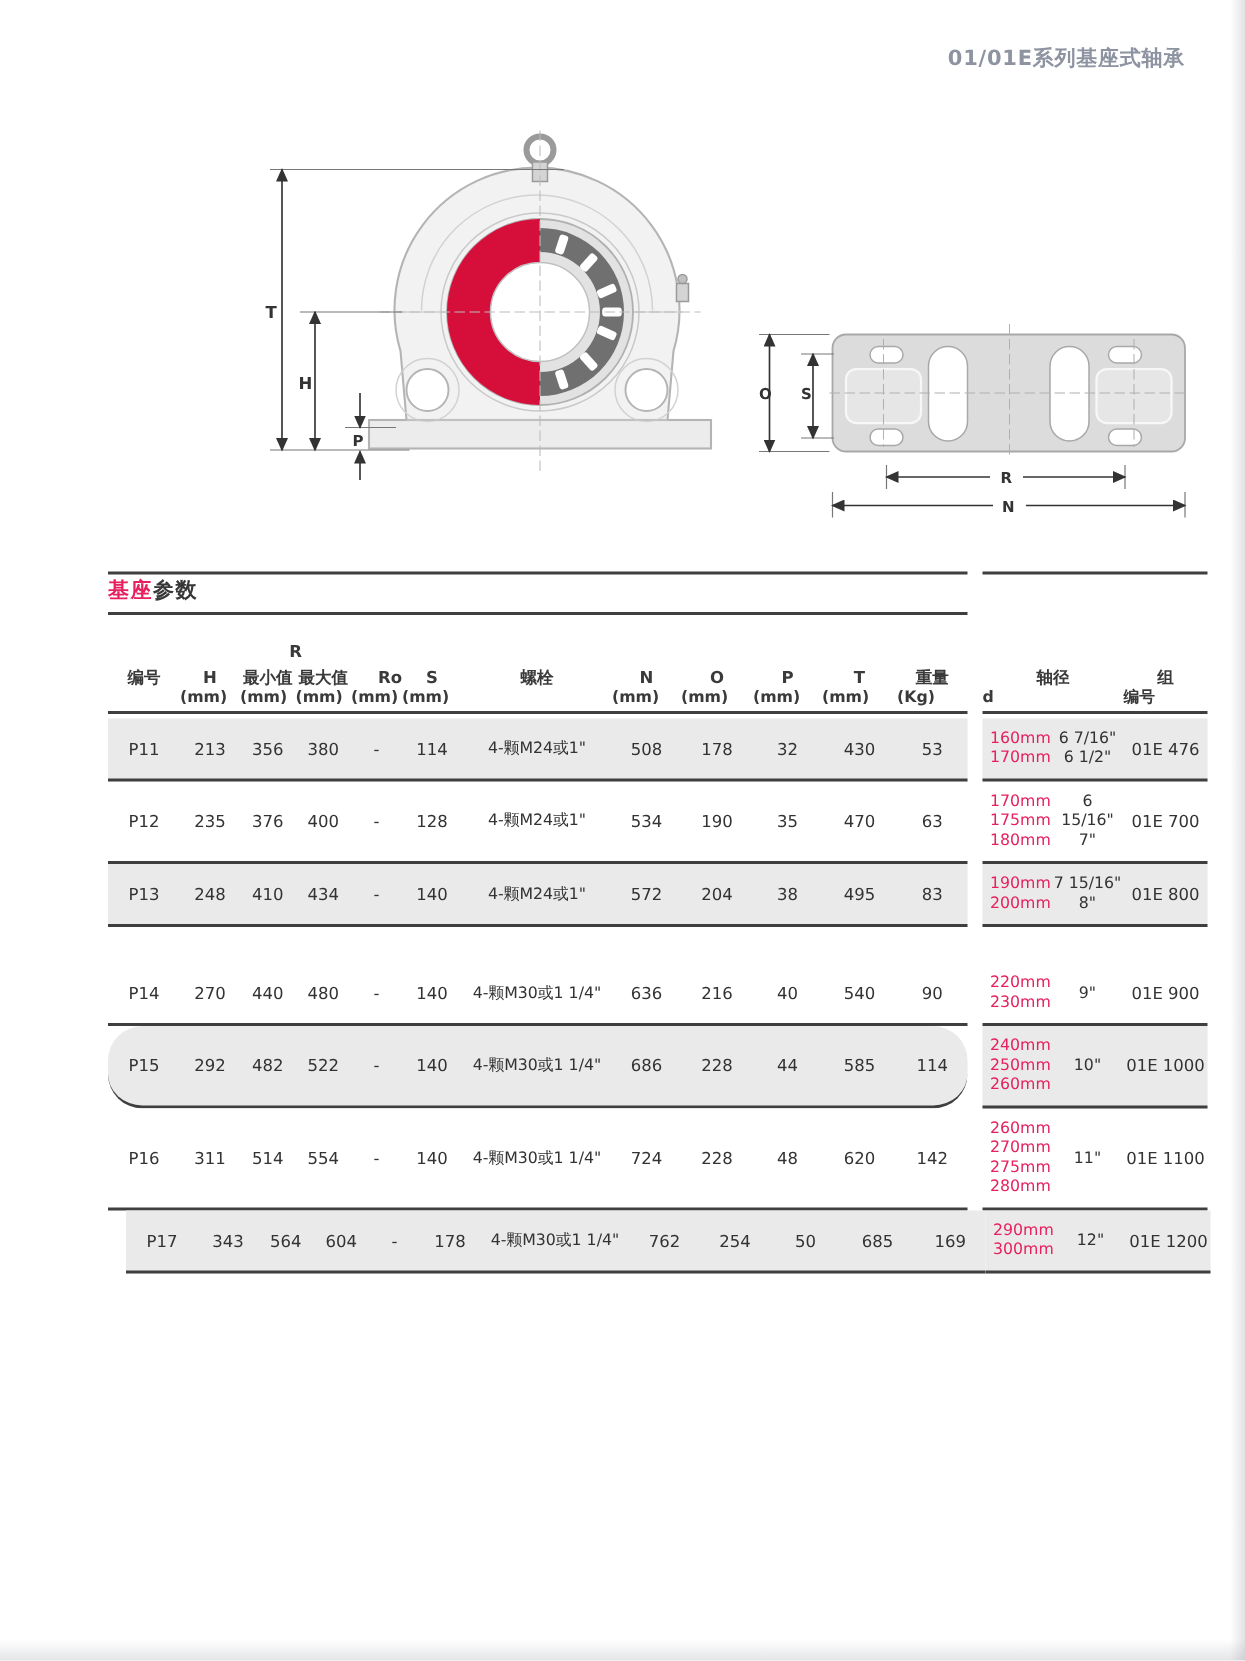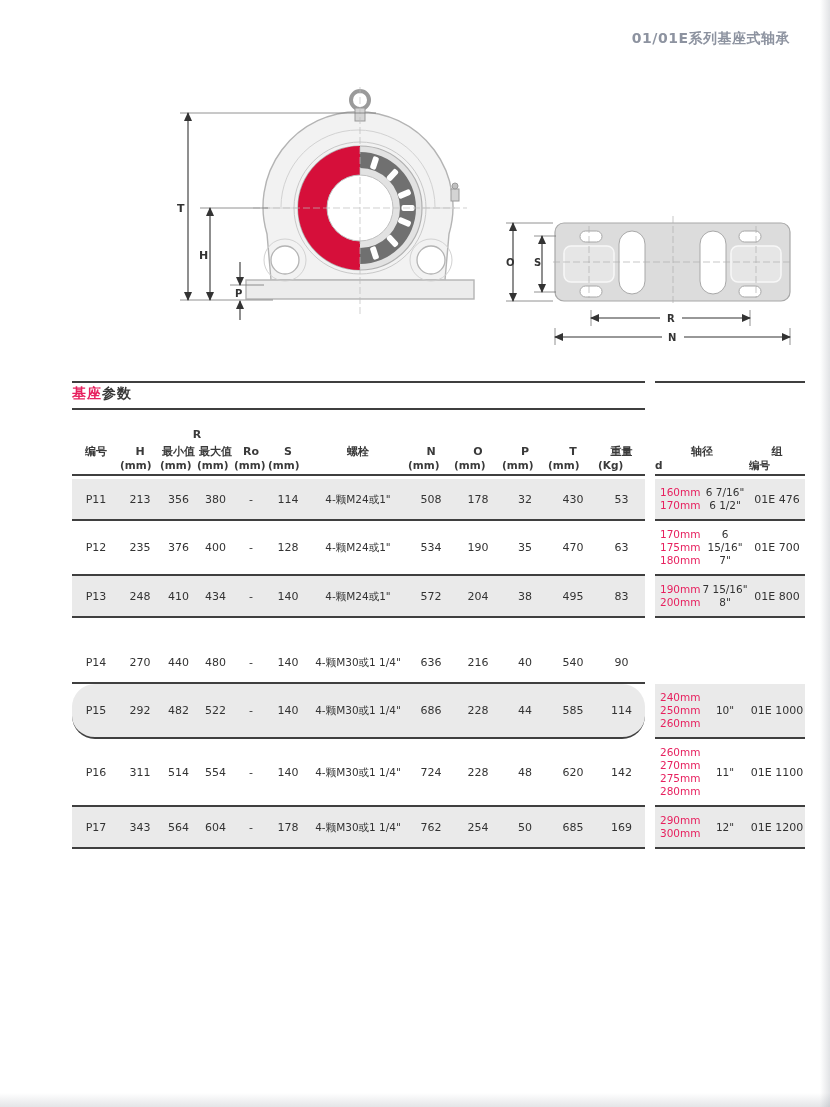--- a/index.html
+++ b/index.html
@@ -196,21 +196,21 @@
   <div class="thead-left cols12" id="thead-left" style="display:grid;">
       <div class="hcell" style="grid-area: 1 / 3 / auto / 5;">R</div>
       <div class="hcell" style="grid-area: 2 / 1;">编号</div>
       <div class="hunit" style="grid-area: 3 / 1;"></div>
       <div class="hcell" style="grid-area: 2 / 2;">H</div>
       <div class="hunit" style="grid-area: 3 / 2;">(mm)</div>
       <div class="hcell" style="grid-area: 2 / 3;">最小值</div>
       <div class="hunit" style="grid-area: 3 / 3;">(mm)</div>
       <div class="hcell" style="grid-area: 2 / 4;">最大值</div>
       <div class="hunit" style="grid-area: 3 / 4;">(mm)</div>
-      <div class="hcell" style="grid-area: 2 / 5;">Ro</div>
+      <div class="hcell" style="grid-area: 2 / 5; text-align: right;">Ro</div>
       <div class="hunit" style="grid-area: 3 / 5;">(mm)</div>
       <div class="hcell" style="grid-area: 2 / 6;">S</div>
       <div class="hunit" style="grid-area: 3 / 6;">(mm)</div>
       <div class="hcell" style="grid-area: 2 / 7;">螺栓</div>
       <div class="hunit" style="grid-area: 3 / 7;"></div>
       <div class="hcell" style="grid-area: 2 / 8;">N</div>
       <div class="hunit" style="grid-area: 3 / 8;">(mm)</div>
       <div class="hcell" style="grid-area: 2 / 9;">O</div>
       <div class="hunit" style="grid-area: 3 / 9;">(mm)</div>
       <div class="hcell" style="grid-area: 2 / 10;">P</div>
@@ -323,20 +323,30 @@
           <div class="cell">-</div>
           <div class="cell">140</div>
           <div class="cell bolt">4-颗M30或1 1/4"</div>
           <div class="cell">636</div>
           <div class="cell">216</div>
           <div class="cell">40</div>
           <div class="cell">540</div>
           <div class="cell">90</div>
         </div>
         <div class="tgap"></div>
+        <div class="tright">
+          <div class="dmm">
+            <div>220mm</div>
+            <div>230mm</div>
+          </div>
+          <div class="dinch">
+            <div>9"</div>
+          </div>
+          <div class="dgrp">01E 900</div>
+        </div>
       </div>
       <div class="trow" style="height: 55px;">
         <div class="tleft cols12 shaded" style="display: grid; border-radius: 23px;">
           <div class="cell">P15</div>
           <div class="cell">292</div>
           <div class="cell">482</div>
           <div class="cell">522</div>
           <div class="cell">-</div>
           <div class="cell">140</div>
           <div class="cell bolt">4-颗M30或1 1/4"</div>
@@ -382,21 +392,21 @@
             <div>275mm</div>
             <div>280mm</div>
           </div>
           <div class="dinch">
             <div>11"</div>
           </div>
           <div class="dgrp">01E 1100</div>
         </div>
       </div>
       <div class="trow" style="height: 42px;">
-        <div class="tleft cols12 shaded" style="display: grid;">
+        <div class="tleft cols12 shaded" style="display: grid; margin-left: 12px;">
           <div class="cell">P17</div>
           <div class="cell">343</div>
           <div class="cell">564</div>
           <div class="cell">604</div>
           <div class="cell">-</div>
           <div class="cell">178</div>
           <div class="cell bolt">4-颗M30或1 1/4"</div>
           <div class="cell">762</div>
           <div class="cell">254</div>
           <div class="cell">50</div>

